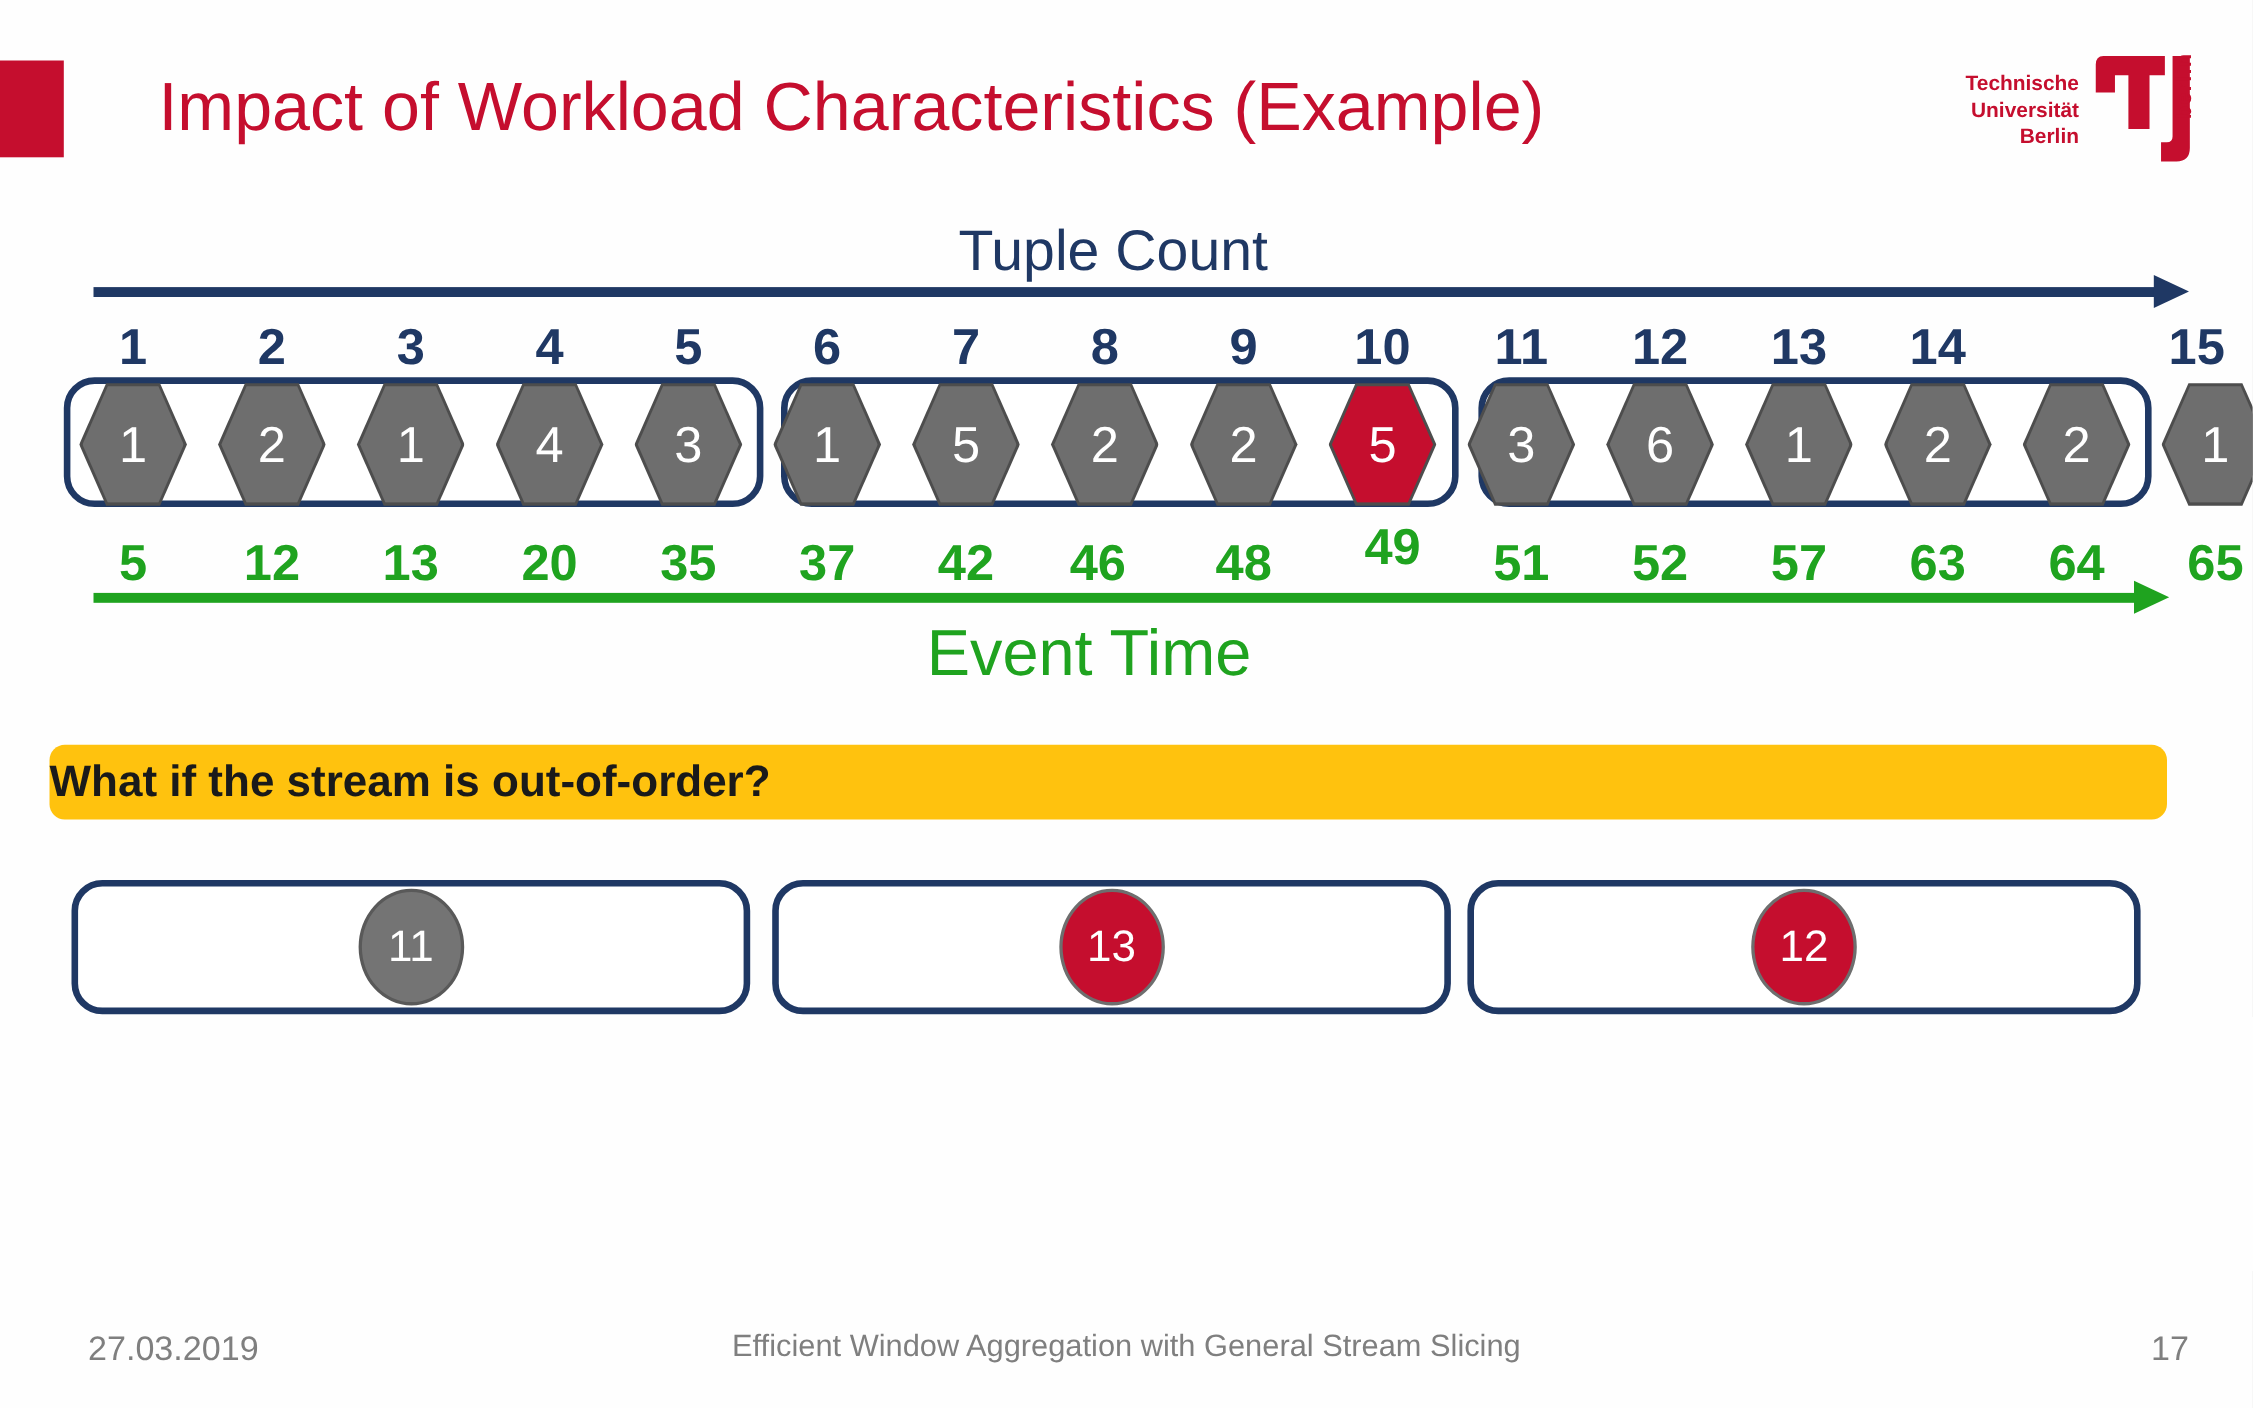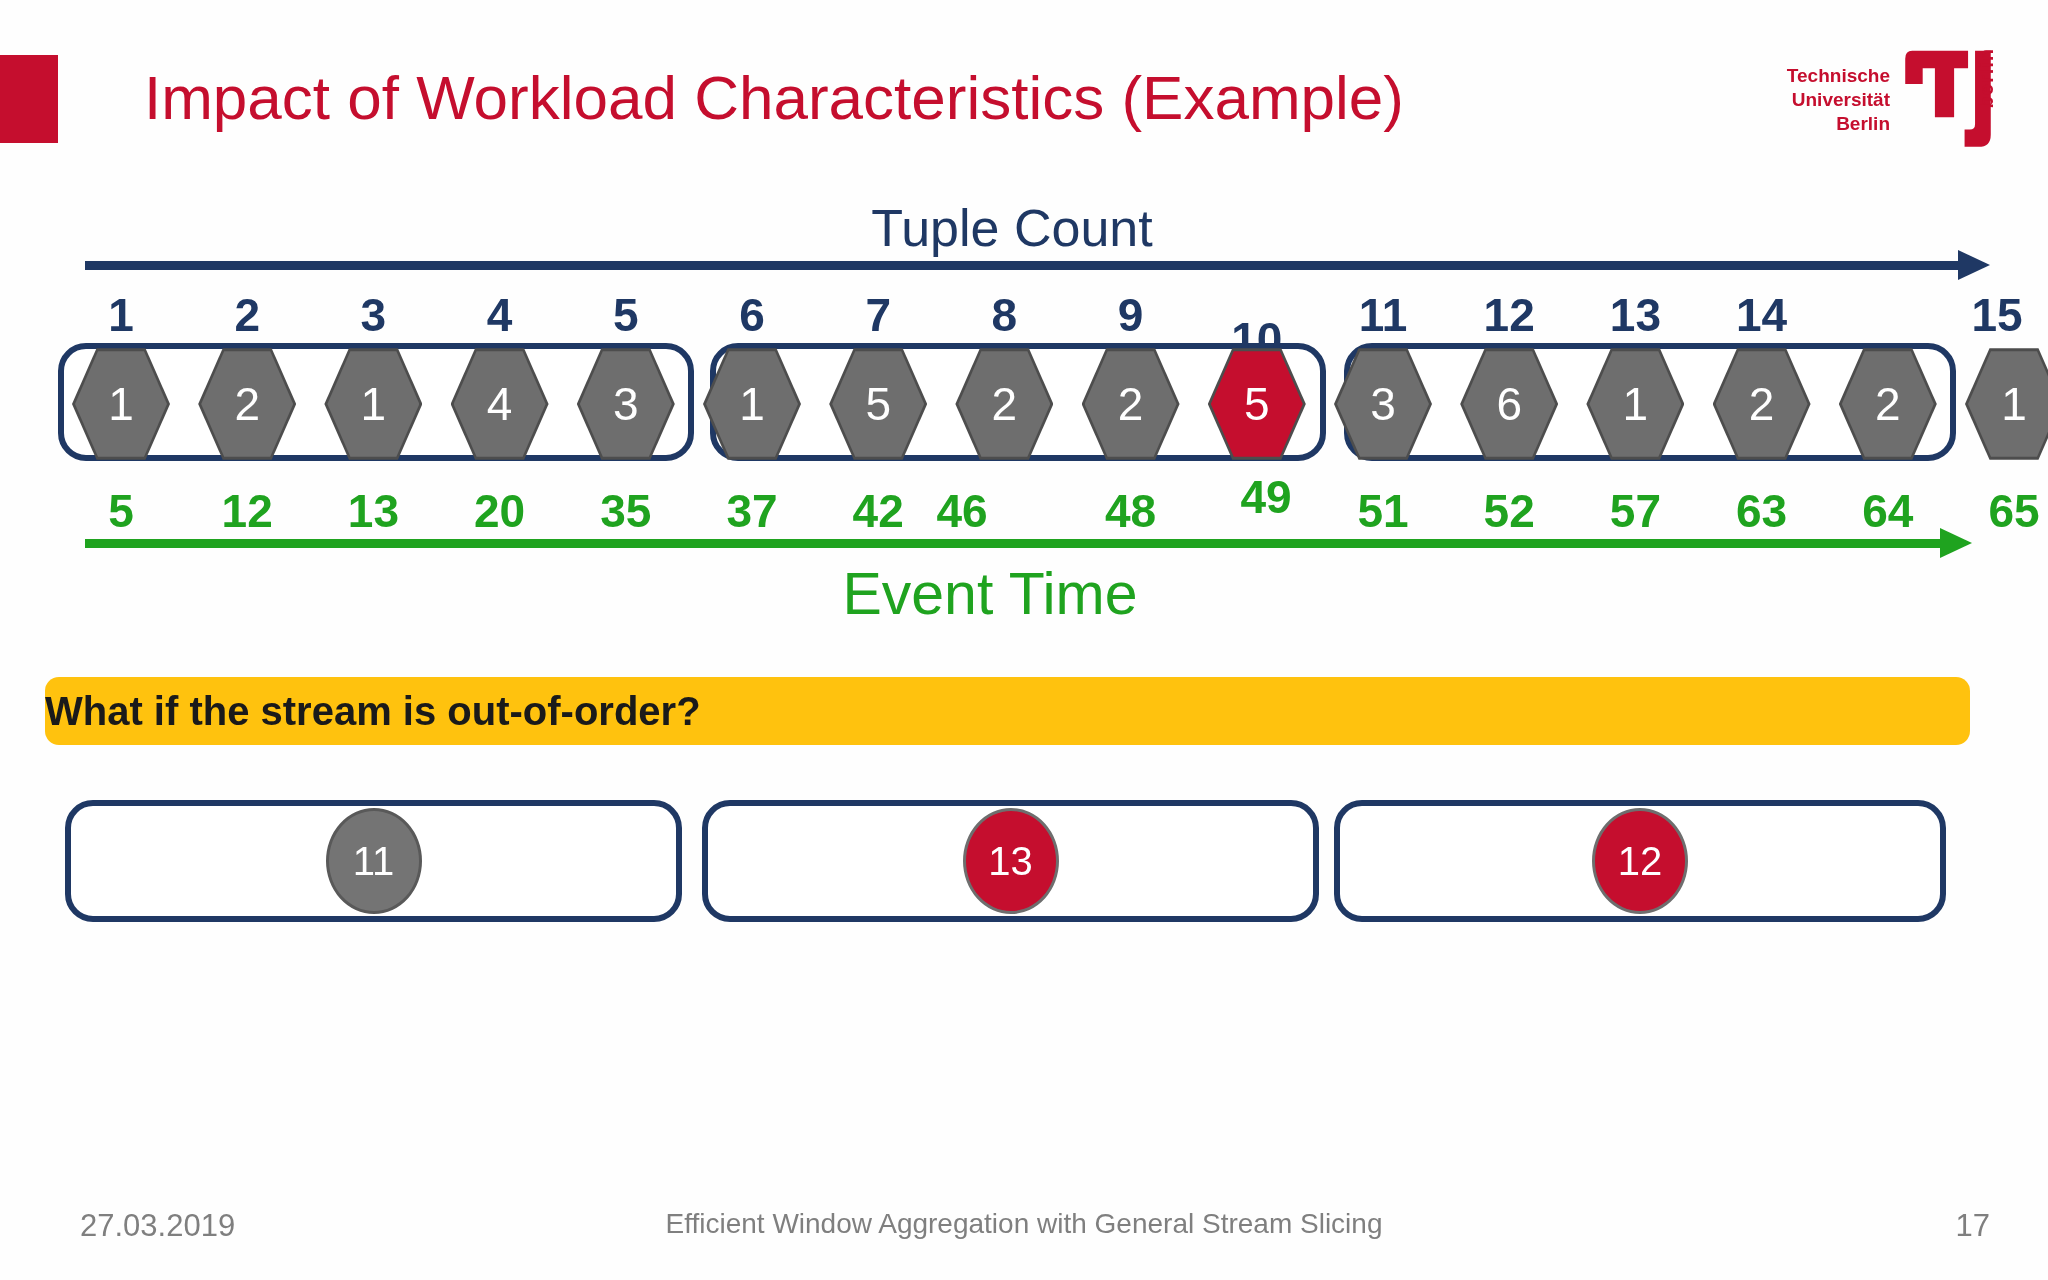--- a/index.html
+++ b/index.html
@@ -140,27 +140,27 @@
       <div class="time-label" style="left: 752px;">37</div>
       <div class="count-label" style="left: 878.2px;">7</div>
       <div class="hex gray" style="left: 878.2px;">
         <span>5</span>
       </div>
       <div class="time-label" style="left: 878.2px;">42</div>
       <div class="count-label" style="left: 1004.4px;">8</div>
       <div class="hex gray" style="left: 1004.4px;">
         <span>2</span>
       </div>
-      <div class="time-label" style="left: 962px;">46</div>
+      <div class="time-label" style="left: 998px;">46</div>
       <div class="count-label" style="left: 1130.6px;">9</div>
       <div class="hex gray" style="left: 1130.6px;">
         <span>2</span>
       </div>
       <div class="time-label" style="left: 1130.6px;">48</div>
-      <div class="count-label" style="left: 1256.8px; margin-top: 24px;">10</div>
+      <div class="count-label" style="left: 1256.8px;">10</div>
       <div class="hex red" style="left: 1256.8px;">
         <span>5</span>
       </div>
       <div class="time-label raised" style="left: 1266px;">49</div>
       <div class="count-label" style="left: 1383px;">11</div>
       <div class="hex gray" style="left: 1383px;">
         <span>3</span>
       </div>
       <div class="time-label" style="left: 1383px;">51</div>
       <div class="count-label" style="left: 1509.2px;">12</div>

